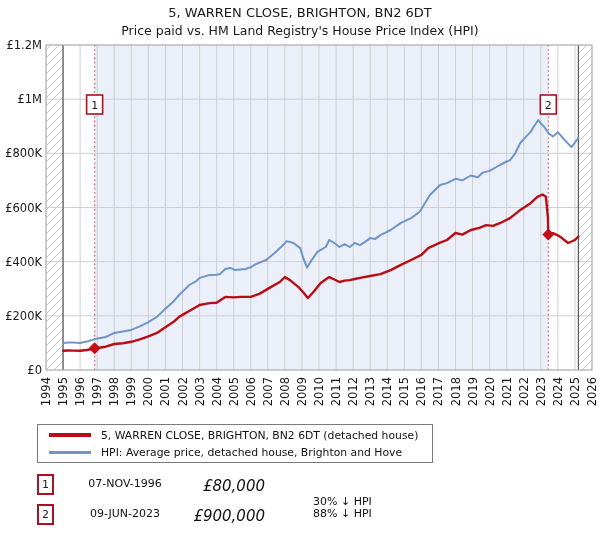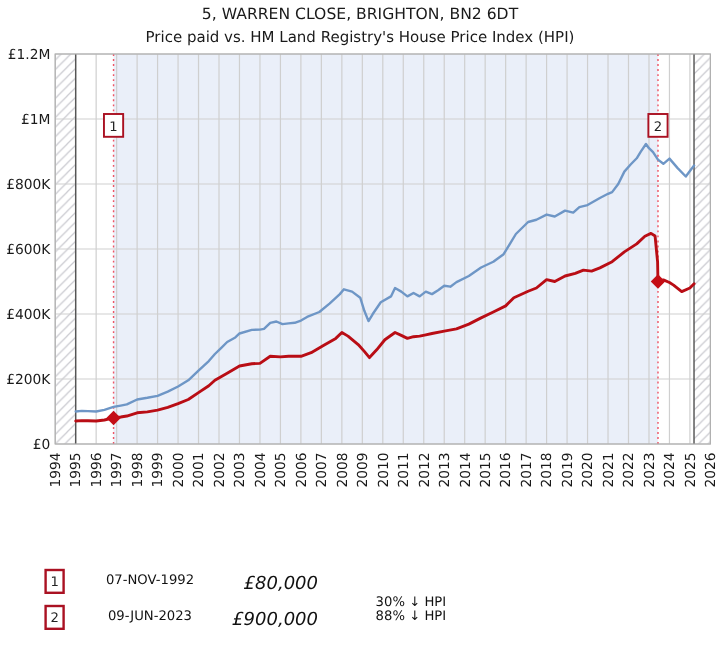--- a/index.html
+++ b/index.html
@@ -139,24 +139,34 @@
         <text x="493.625" y="377" text-anchor="end" font-size="11.5px" fill="#1a1a1a" transform="rotate(-90 493.625 377)">2020</text>
         <text x="510.6875" y="377" text-anchor="end" font-size="11.5px" fill="#1a1a1a" transform="rotate(-90 510.6875 377)">2021</text>
         <text x="527.75" y="377" text-anchor="end" font-size="11.5px" fill="#1a1a1a" transform="rotate(-90 527.75 377)">2022</text>
         <text x="544.8125" y="377" text-anchor="end" font-size="11.5px" fill="#1a1a1a" transform="rotate(-90 544.8125 377)">2023</text>
         <text x="561.875" y="377" text-anchor="end" font-size="11.5px" fill="#1a1a1a" transform="rotate(-90 561.875 377)">2024</text>
         <text x="578.9375" y="377" text-anchor="end" font-size="11.5px" fill="#1a1a1a" transform="rotate(-90 578.9375 377)">2025</text>
         <text x="596" y="377" text-anchor="end" font-size="11.5px" fill="#1a1a1a" transform="rotate(-90 596 377)">2026</text>
       </g>
   </svg>
 
+  <div class="legend-box">
+    <div class="legend-row">
+      <span class="legend-swatch" id="swatch-0" style="height: 3.5px; background: rgb(185, 13, 21);"></span>
+      <span class="legend-label">5, WARREN CLOSE, BRIGHTON, BN2 6DT (detached house)</span>
+    </div>
+    <div class="legend-row">
+      <span class="legend-swatch" id="swatch-1" style="height: 3px; background: rgb(110, 150, 198);"></span>
+      <span class="legend-label">HPI: Average price, detached house, Brighton and Hove</span>
+    </div>
+  </div>
 
   <div>
     <div class="ann-numbox" style="top:474px">1</div>
-    <div class="ann-date" style="top:477px">07-NOV-1992</div>
+    <div class="ann-date" style="top:477px">07-NOV-1996</div>
     <div class="ann-price" style="top:477px">£80,000</div>
     <div class="ann-hpi" style="top:495px">30% ↓ HPI</div>
   </div>
 
   <div>
     <div class="ann-numbox" style="top:504px">2</div>
     <div class="ann-date" style="top:507px">09-JUN-2023</div>
     <div class="ann-price" style="top:507px">£900,000</div>
     <div class="ann-hpi" style="top:507px">88% ↓ HPI</div>
   </div>

